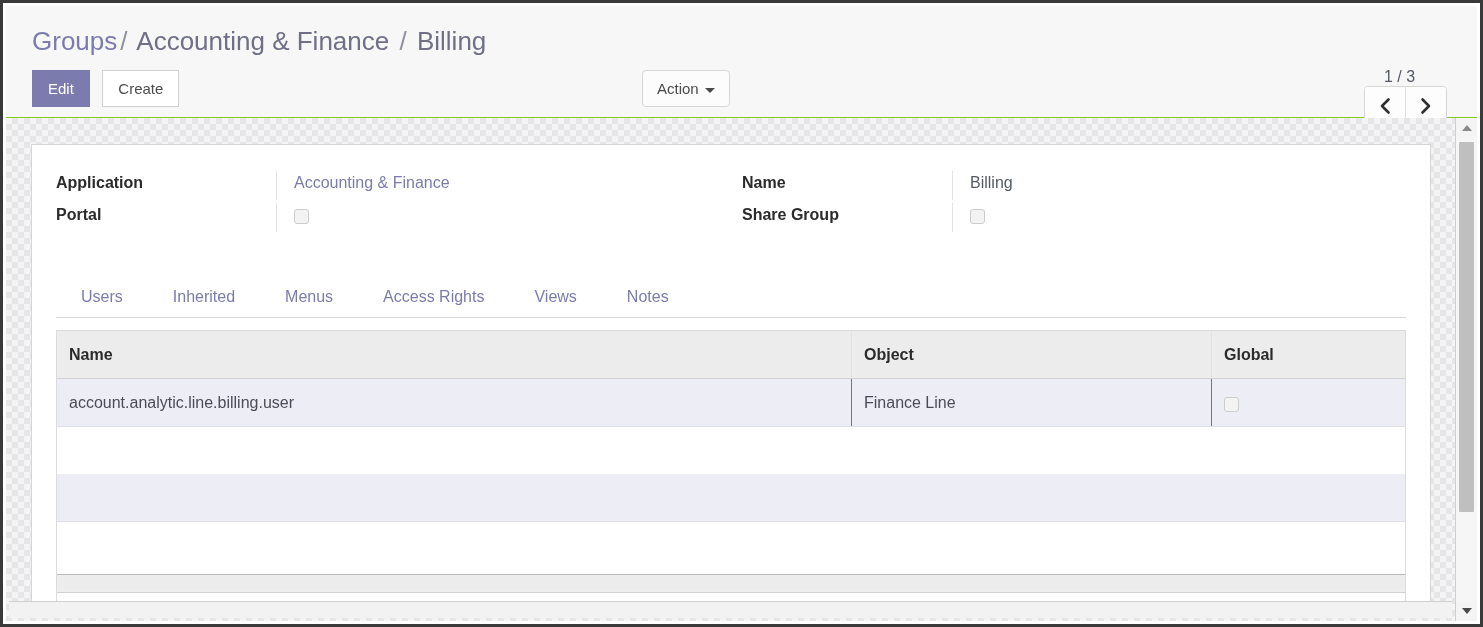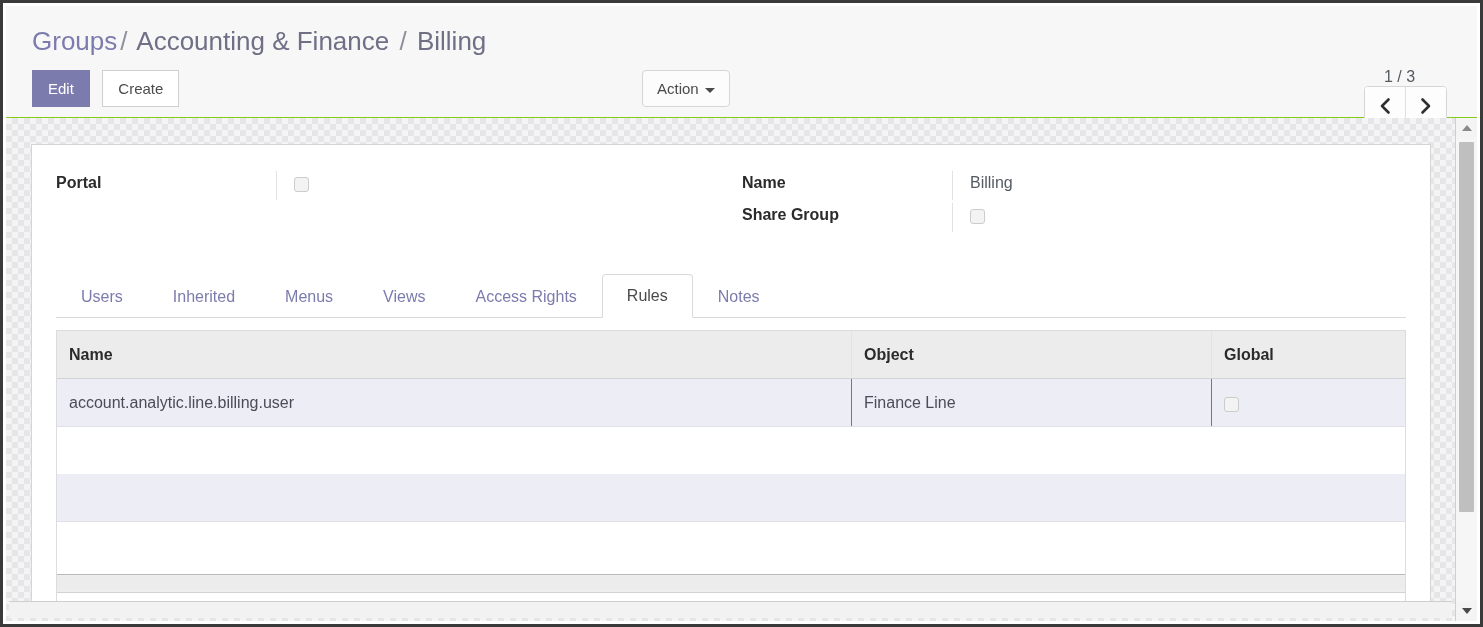--- a/index.html
+++ b/index.html
@@ -450,20 +450,24 @@
   </div>
 
   <div class="content-area">
 
     <div class="sheet">
 
       <div class="form-grid">
 
         <div class="field-col col-left">
           <div class="field-row">
+            <div class="field-label">Application</div>
+            <div class="field-value link">Accounting &amp; Finance</div>
+          </div>
+          <div class="field-row">
             <div class="field-label">Portal</div>
             <div class="field-value">
               <span class="cbox"></span>
             </div>
           </div>
         </div>
 
         <div class="field-col col-right">
           <div class="field-row">
             <div class="field-label">Name</div>
@@ -477,23 +481,22 @@
           </div>
         </div>
 
       </div>
 
       <div class="notebook">
         <div class="tabs">
           <div class="tab">Users</div>
           <div class="tab">Inherited</div>
           <div class="tab">Menus</div>
+          <div class="tab">Access Rights</div>
           <div class="tab">Views</div>
-          <div class="tab">Access Rights</div>
-          <div class="tab active">Rules</div>
           <div class="tab">Notes</div>
         </div>
 
         <div class="list-wrap">
           <table class="olist">
             <thead>
               <tr>
                 <th class="col-name">Name</th>
                 <th class="col-object">Object</th>
                 <th class="col-global">Global</th>

